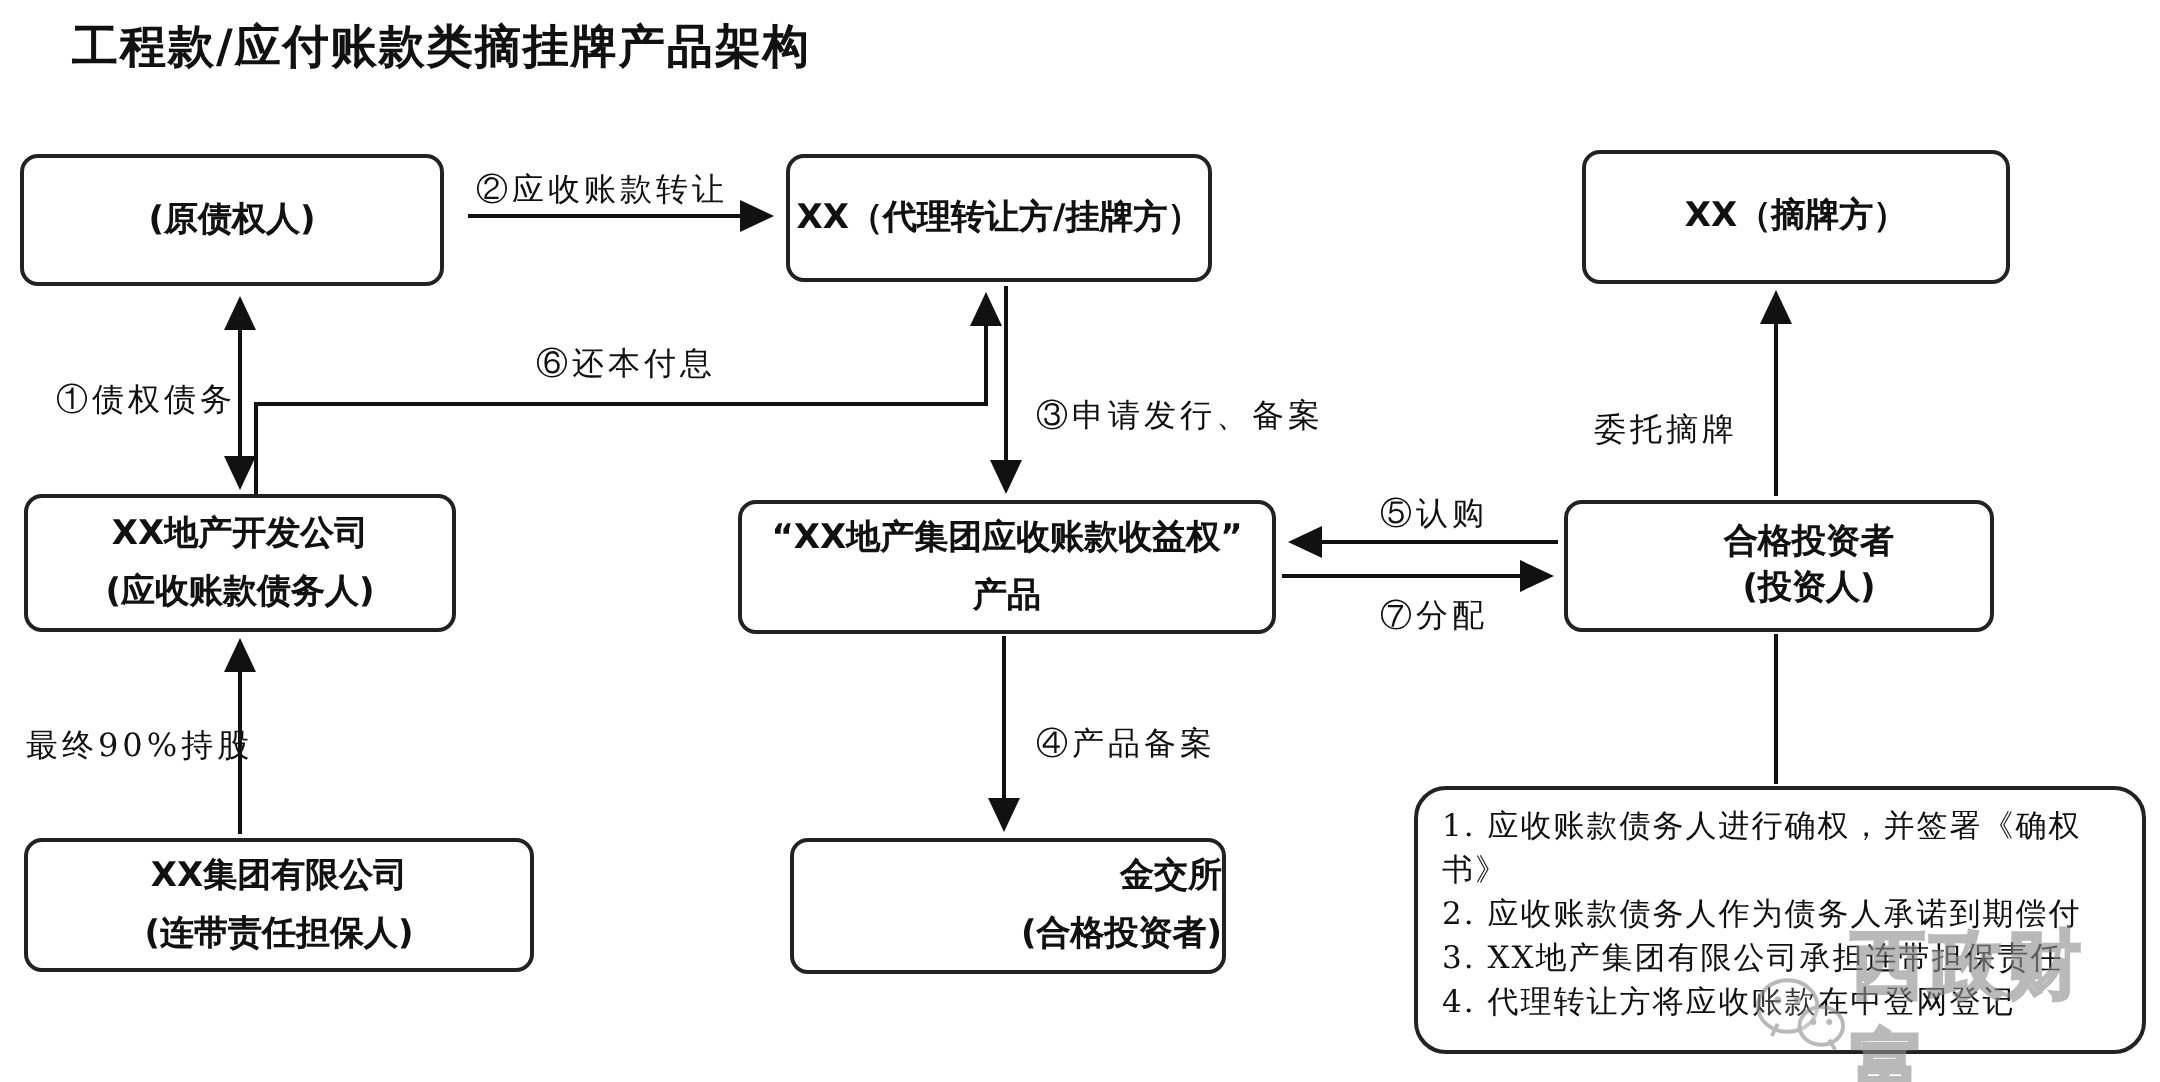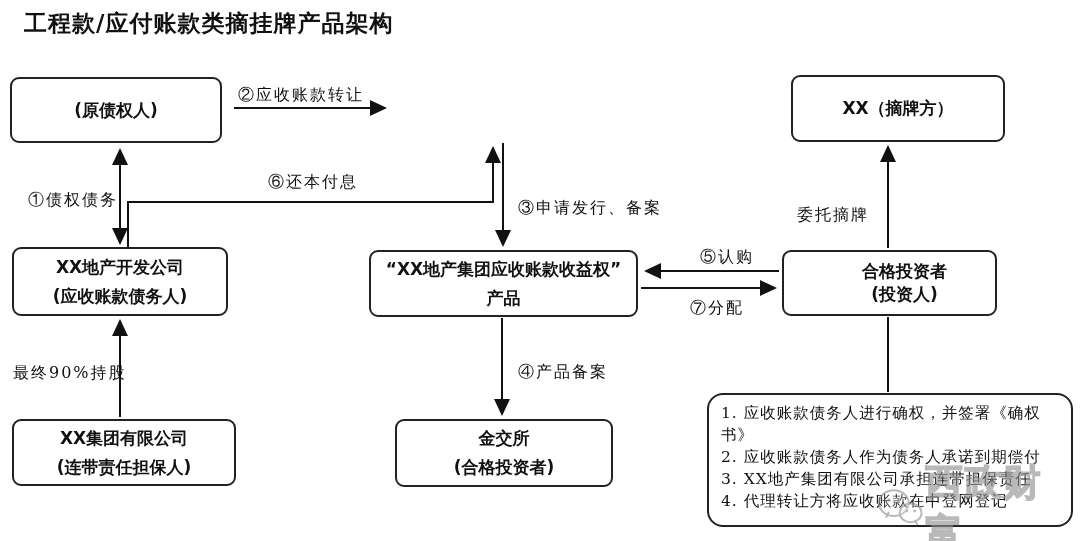--- a/index.html
+++ b/index.html
@@ -1,21 +1,21 @@
 <!DOCTYPE html>
 <html><head>
 <meta charset="utf-8">
 <style>
   html,body{margin:0;padding:0;background:#fff;}
   .stage{
     position:relative;width:1080px;height:541px;background:#ffffff;
     font-family:"DejaVu Sans","Liberation Sans",sans-serif;overflow:hidden;
   }
   .title{
-    position:absolute;left:24px;top:8px;
+    position:absolute;left:36px;top:8px;
     font-size:23px;font-weight:bold;color:#111;letter-spacing:1px;
   }
   .wires{position:absolute;left:0;top:0;width:1080px;height:541px;}
   .box{
     position:absolute;background:#fff;border:2.2px solid #222;border-radius:9px;
     display:flex;flex-direction:column;justify-content:center;align-items:center;
     font-weight:bold;font-size:17px;color:#111;text-align:center;line-height:1.7;
     box-sizing:border-box;
   }
   .lab{
@@ -74,55 +74,58 @@
       <line x1="888" y1="317" x2="888" y2="392"></line>
 
       <line x1="120" y1="417" x2="120" y2="321" marker-end="url(#ah)"></line>
     </g>
   </svg>
 
   <div class="box" style="left:10px;top:77px;width:212px;height:66px;">
     <span>(原债权人)</span>
   </div>
 
+  <div class="box" style="left:393px;top:77px;width:213px;height:64px;">
+    <span>XX（代理转让方/挂牌方）</span>
+  </div>
 
   <div class="box" style="left:777px;top:75px;width:214px;height:67px;margin-left:14px;">
     <span>XX（摘牌方）</span>
   </div>
 
   <div class="box" style="left:12px;top:247px;width:216px;height:69px;">
     <span>XX地产开发公司</span>
     <span>(应收账款债务人)</span>
   </div>
 
   <div class="box" style="left:369px;top:250px;width:269px;height:67px;">
     <span>“XX地产集团应收账款收益权”</span>
     <span>产品</span>
   </div>
 
   <div class="box" style="left:782px;top:250px;width:215px;height:66px;line-height:1.35;padding-left:30px;">
     <span>合格投资者</span>
     <span>(投资人)</span>
   </div>
 
-  <div class="box" style="left:12px;top:419px;width:224px;height:67px;">
+  <div class="box" style="left:12px;top:419px;width:255px;height:67px;">
     <span>XX集团有限公司</span>
     <span>(连带责任担保人)</span>
   </div>
 
-  <div class="box" style="left:395px;top:419px;width:218px;height:68px;">
+  <div class="box" style="left:395px;top:419px;width:218px;height:68px;align-items:flex-end;">
     <span>金交所</span>
     <span>(合格投资者)</span>
   </div>
 
   <div class="lab" style="left:238px;top:85px;">②应收账款转让</div>
   <div class="lab" style="left:28px;top:190px;">①债权债务</div>
   <div class="lab" style="left:268px;top:172px;">⑥还本付息</div>
   <div class="lab" style="left:518px;top:198px;">③申请发行、备案</div>
-  <div class="lab" style="left:690px;top:247px;margin-left:10px;">⑤认购</div>
+  <div class="lab" style="left:690px;top:247px;">⑤认购</div>
   <div class="lab" style="left:690px;top:298px;">⑦分配</div>
   <div class="lab" style="left:518px;top:362px;">④产品备案</div>
   <div class="lab" style="left:797px;top:189px;margin-top:16px;">委托摘牌</div>
   <div class="lab" style="left:13px;top:363px;">最终90%持股</div>
 
   <div class="note">
     <div class="note-line">1. 应收账款债务人进行确权，并签署《确权书》</div>
     <div class="note-line">2. 应收账款债务人作为债务人承诺到期偿付</div>
     <div class="note-line">3. XX地产集团有限公司承担连带担保责任</div>
     <div class="note-line">4. 代理转让方将应收账款在中登网登记</div>

